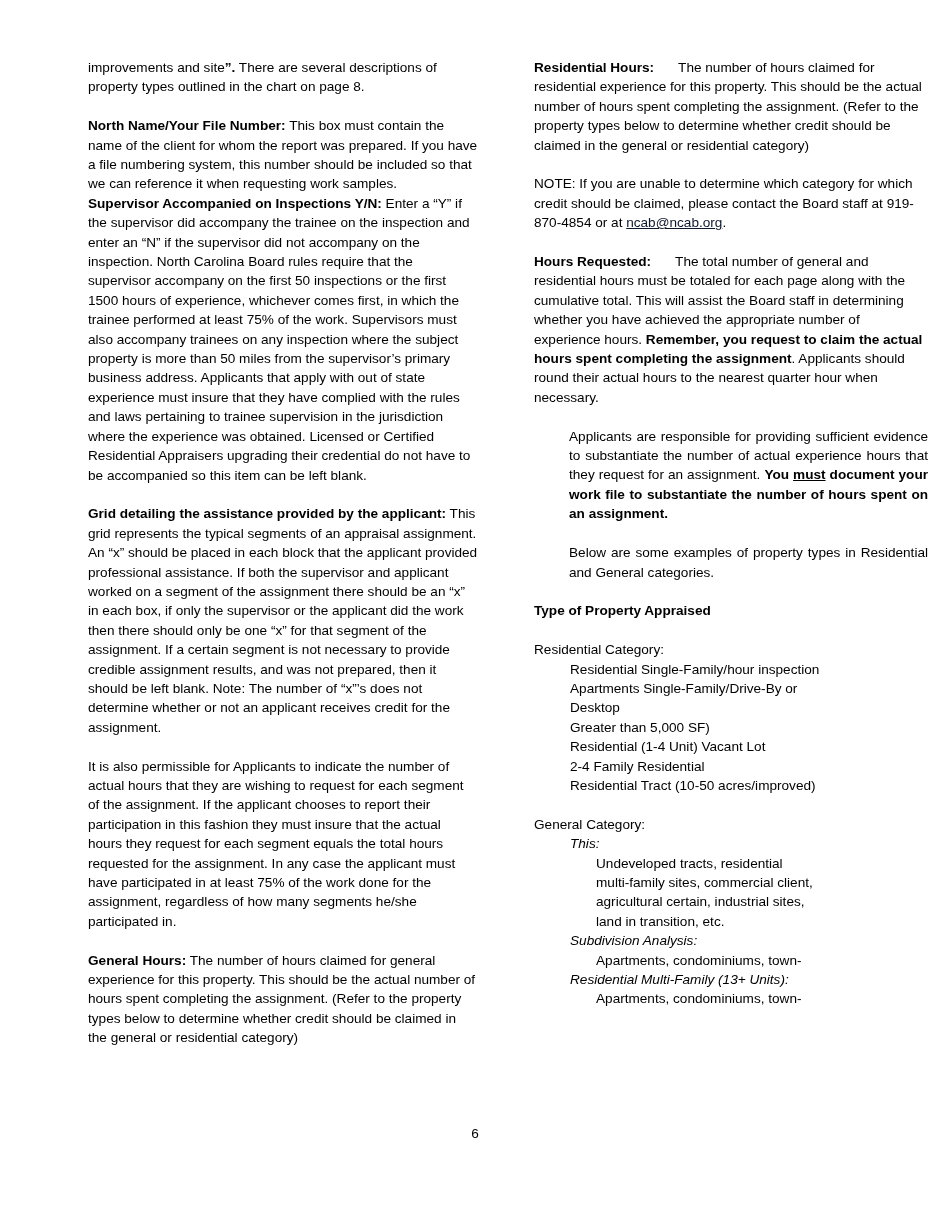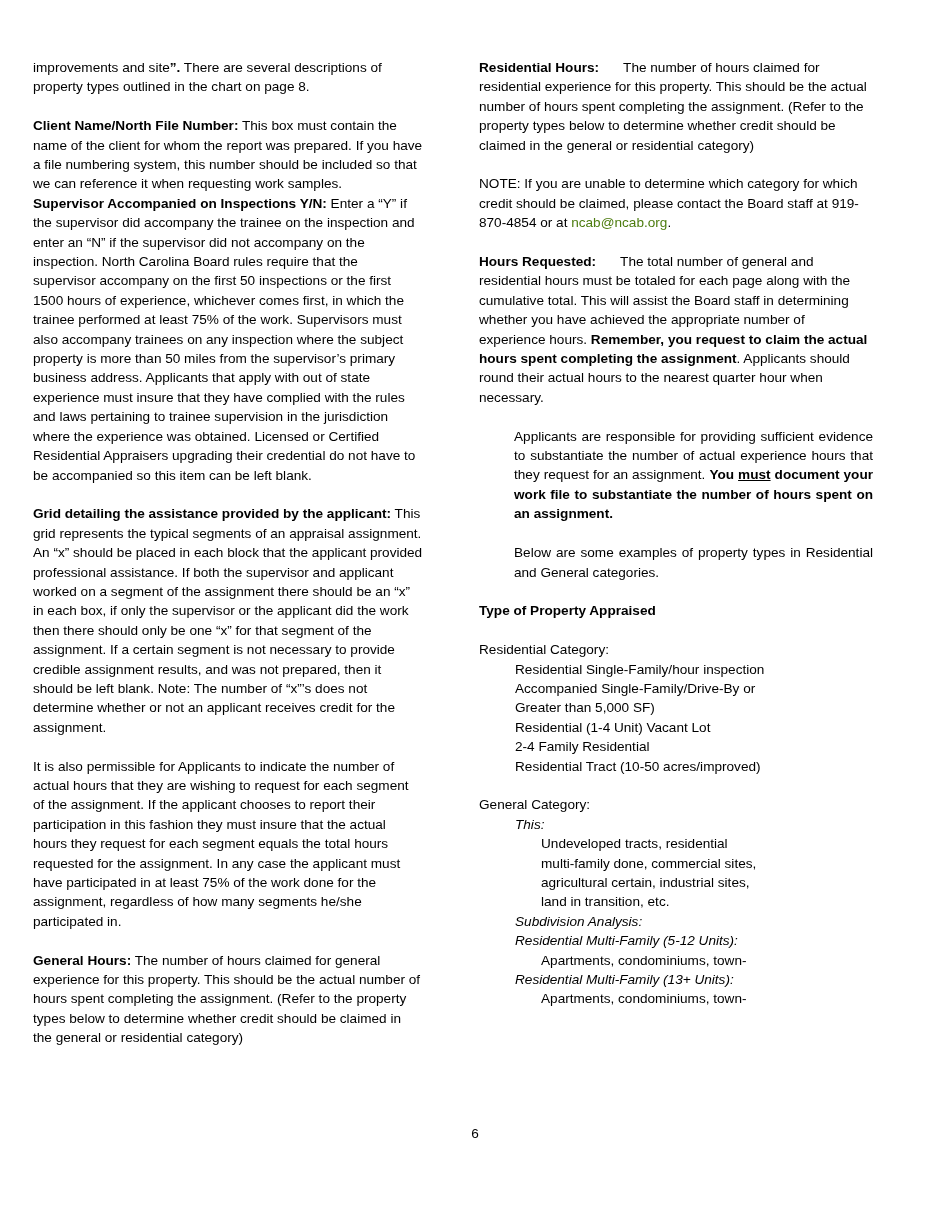--- a/index.html
+++ b/index.html
@@ -4,46 +4,46 @@
 <style>
   * { box-sizing: border-box; }
   html, body { margin: 0; padding: 0; }
   body {
     width: 950px; height: 1230px;
     background: #ffffff; color: #000000;
     font-family: "Liberation Sans", "DejaVu Sans", sans-serif;
     font-size: 13.6px; line-height: 19.4px;
   }
   .page { position: relative; width: 950px; height: 1230px; overflow: hidden; background: #ffffff; }
-  .content { display: flex; padding: 58px 53px 0 33px; gap: 56px; }
+  .content { display: flex; padding: 58px 53px 0 88px; gap: 56px; }
   .left-col  { width: 390px; flex: 0 0 390px; }
   .right-col { width: 394px; flex: 0 0 394px; }
   .para { margin: 0 0 19.4px 0; }
   .no-gap { margin-bottom: 0; }
   strong { font-weight: bold; }
   .italic { font-style: italic; }
   .justify { text-align: justify; margin-left: 35px; }
   .ind1 { padding-left: 36px; }
   .ind2 { padding-left: 62px; }
-  .link { color: #4d7c0f; cursor: pointer; }
+  .link { color: #0f172a; text-decoration: underline; cursor: pointer; }
   .u { text-decoration: underline; }
   .tab-gap { display: inline-block; width: 24px; }
   .page-number { position: absolute; top: 1124px; left: 0; width: 100%; text-align: center; }
 </style>
 </head>
 <body>
 
 <div class="page">
   <div class="content">
 
     <div class="left-col">
 
       <p class="para"><span>improvements and site</span><strong>”.</strong><span> There are several descriptions of property types outlined in the chart on page 8.</span></p>
 
-      <p class="para no-gap"><strong>Client Name/North File Number:</strong><span>  This box must contain the name of the client for whom the report was prepared.  If you have a file numbering system, this number should be included so that we can reference it when requesting work samples.</span></p>
+      <p class="para no-gap"><strong>North Name/Your File Number:</strong><span>  This box must contain the name of the client for whom the report was prepared.  If you have a file numbering system, this number should be included so that we can reference it when requesting work samples.</span></p>
 
       <p class="para"><strong>Supervisor Accompanied on Inspections Y/N:</strong><span> Enter a “Y” if the supervisor did accompany the trainee on the inspection and enter an “N” if the supervisor did not accompany on the inspection.  North Carolina Board rules require that the supervisor accompany on the first 50 inspections or the first 1500 hours of experience, whichever comes first, in which the trainee performed at least 75% of the work.  Supervisors must also accompany trainees on any inspection where the subject property is more than 50 miles from the supervisor’s primary business address.  Applicants that apply with out of state experience must insure that they have complied with the rules and laws pertaining to trainee supervision in the jurisdiction where the experience was obtained. Licensed or Certified Residential Appraisers upgrading their credential do not have to be accompanied so this item can be left blank.</span></p>
 
       <p class="para"><strong>Grid detailing the assistance provided by the applicant:</strong><span>  This grid represents the typical segments of an appraisal assignment.  An “x” should be placed in each block that the applicant provided professional assistance.  If both the supervisor and applicant worked on a segment of the assignment there should be an “x” in each box, if only the supervisor or the applicant did the work then there should only be one “x” for that segment of the assignment.  If a certain segment is not necessary to provide credible assignment results, and was not prepared, then it should be left blank.  Note: The number of “x”’s does not determine whether or not an applicant receives credit for the assignment.</span></p>
 
       <p class="para"><span>It is also permissible for Applicants to indicate the number of actual hours that they are wishing to request for each segment of the assignment.  If the applicant chooses to report their participation in this fashion they must insure that the actual hours they request for each segment equals the total hours requested for the assignment. In any case the applicant must have participated in at least 75% of the work done for the assignment, regardless of how many segments he/she participated in.</span></p>
 
       <p class="para"><strong>General Hours:</strong><span>  The number of hours claimed for general experience for this property.  This should be the actual number of hours spent completing the assignment.  (Refer to the property types below to determine whether credit should be claimed in the general or residential category)</span></p>
 
     </div>
@@ -59,36 +59,36 @@
       <p class="para justify"><span>Applicants are responsible for providing sufficient evidence to substantiate the number of actual experience hours that they request for an assignment. </span><strong>You </strong><strong class="u">must</strong><strong> document your work file to substantiate the number of hours spent on an assignment.</strong></p>
 
 
       <p class="para justify">Below are some examples of property types in Residential and General categories.</p>
 
       <p class="para"><strong>Type of Property Appraised</strong></p>
 
       <div class="para">
         <div>Residential Category:</div>
         <div class="ind1">Residential Single-Family/hour inspection</div>
-        <div class="ind1">Accompanied Single-Family/Drive-By or</div>
+        <div class="ind1">Apartments Single-Family/Drive-By or</div>
+        <div class="ind1">Desktop</div>
         <div class="ind1">Greater than 5,000 SF)</div>
         <div class="ind1">Residential (1-4 Unit) Vacant Lot</div>
         <div class="ind1">2-4 Family Residential</div>
         <div class="ind1">Residential Tract (10-50 acres/improved)</div>
       </div>
 
       <div class="para">
         <div>General Category:</div>
         <div class="ind1 italic">This:</div>
         <div class="ind2">Undeveloped tracts, residential</div>
-        <div class="ind2">multi-family done, commercial sites,</div>
+        <div class="ind2">multi-family sites, commercial client,</div>
         <div class="ind2">agricultural certain, industrial sites,</div>
         <div class="ind2">land in transition, etc.</div>
         <div class="ind1 italic">Subdivision Analysis:</div>
-        <div class="ind1 italic">Residential Multi-Family (5-12 Units):</div>
         <div class="ind2">Apartments, condominiums, town-</div>
         <div class="ind1 italic">Residential Multi-Family (13+ Units):</div>
         <div class="ind2">Apartments, condominiums, town-</div>
       </div>
 
     </div>
   </div>
 
   <div class="page-number">6</div>
 </div>

